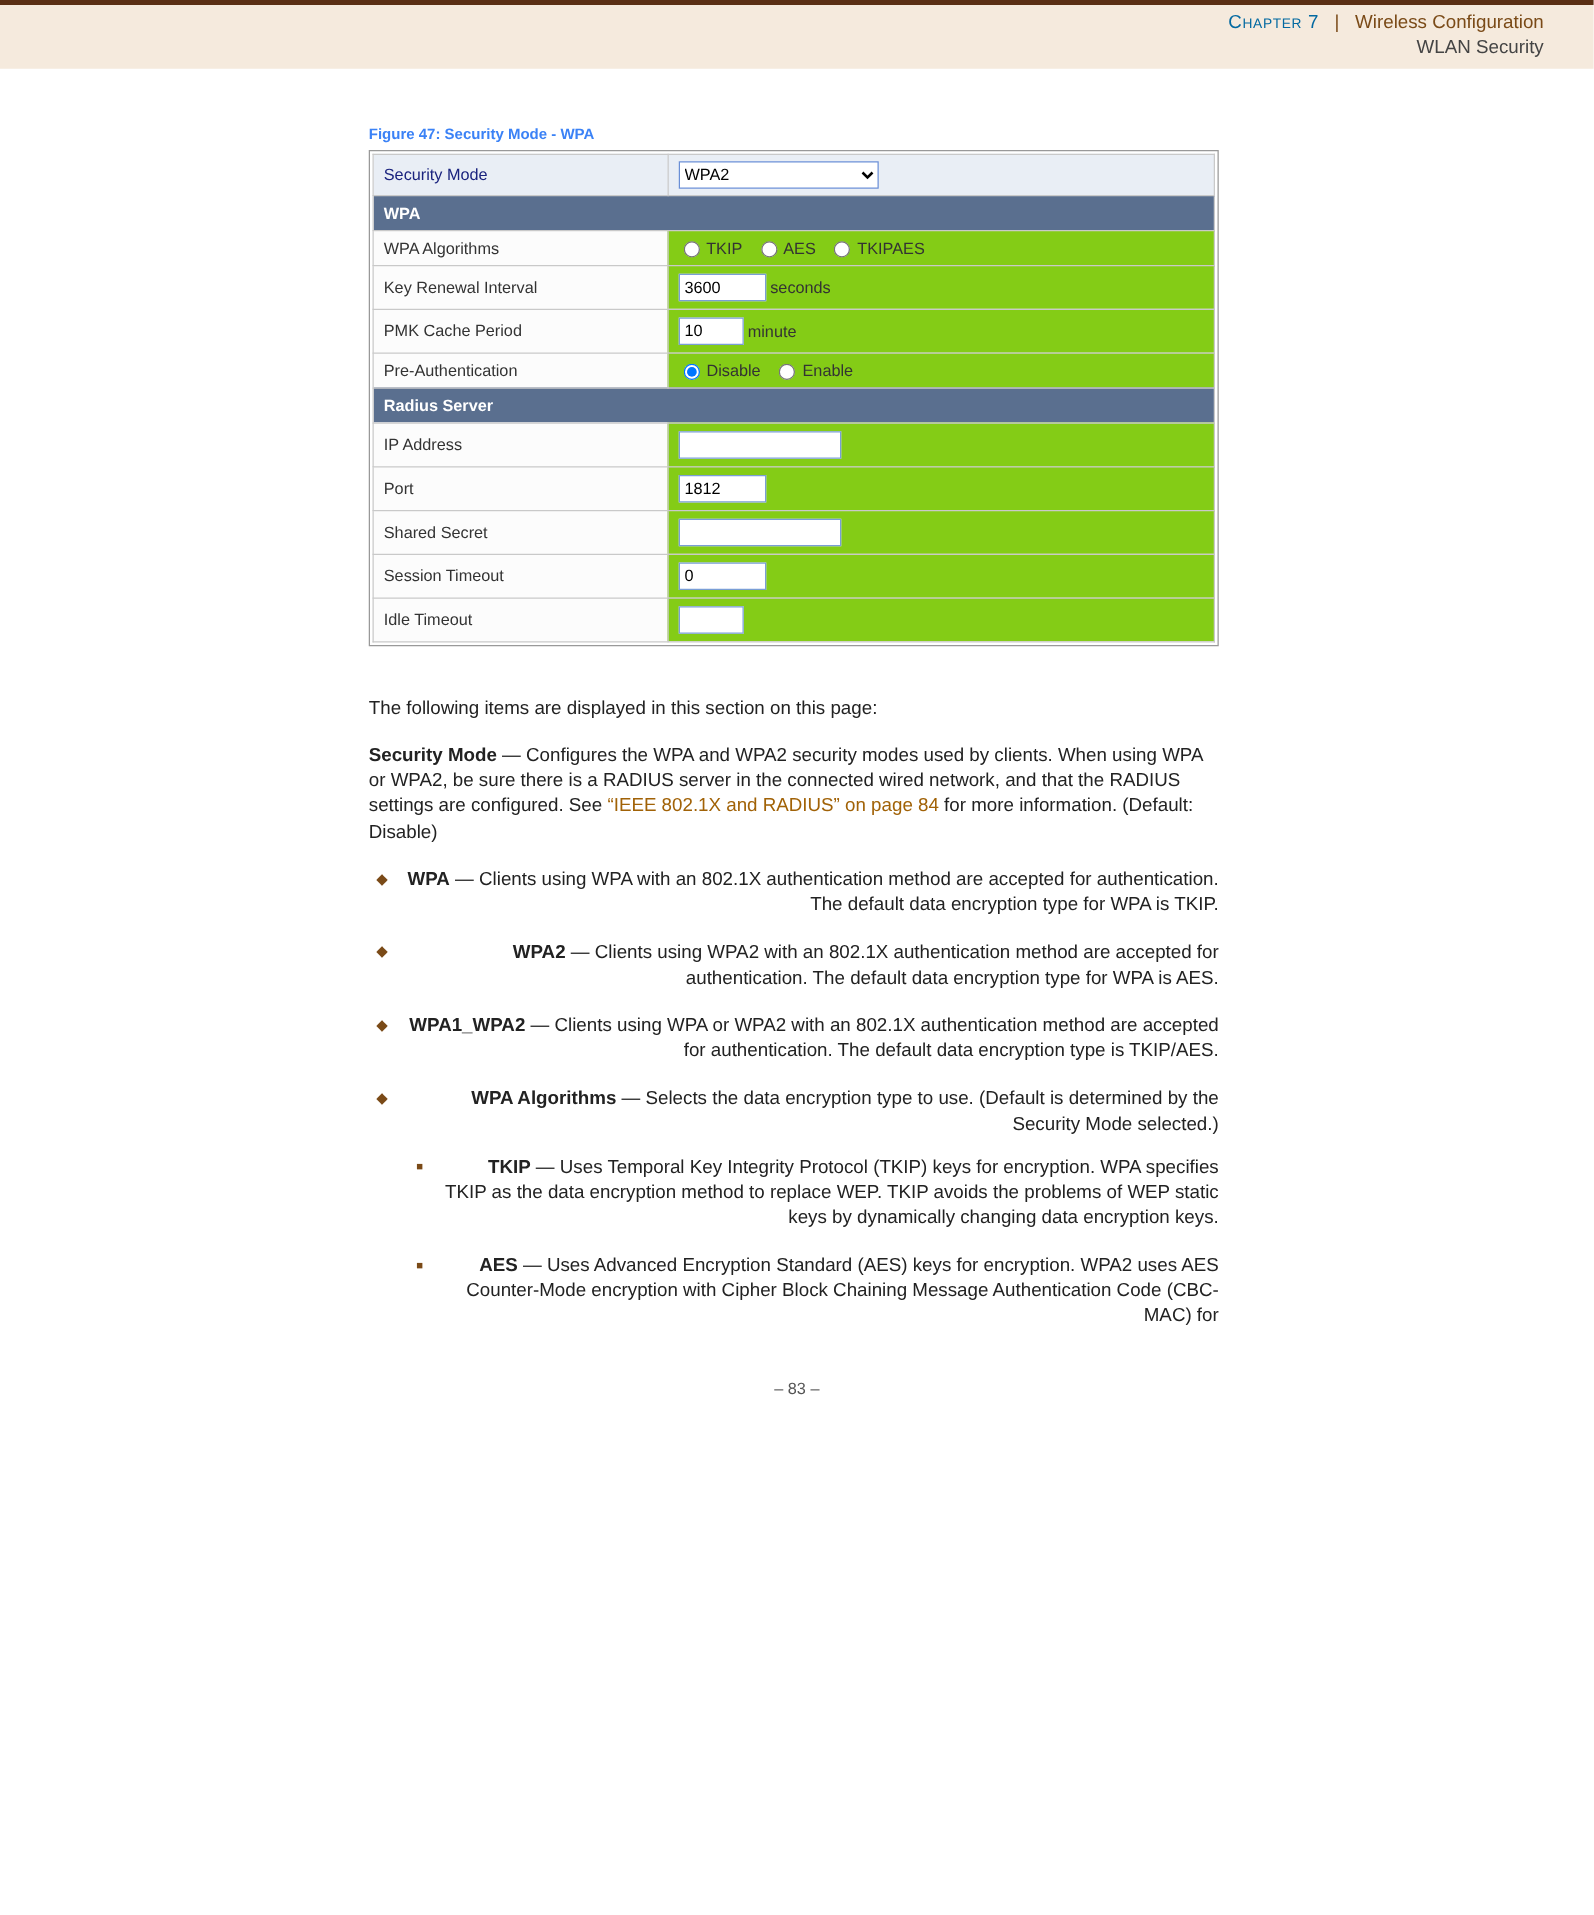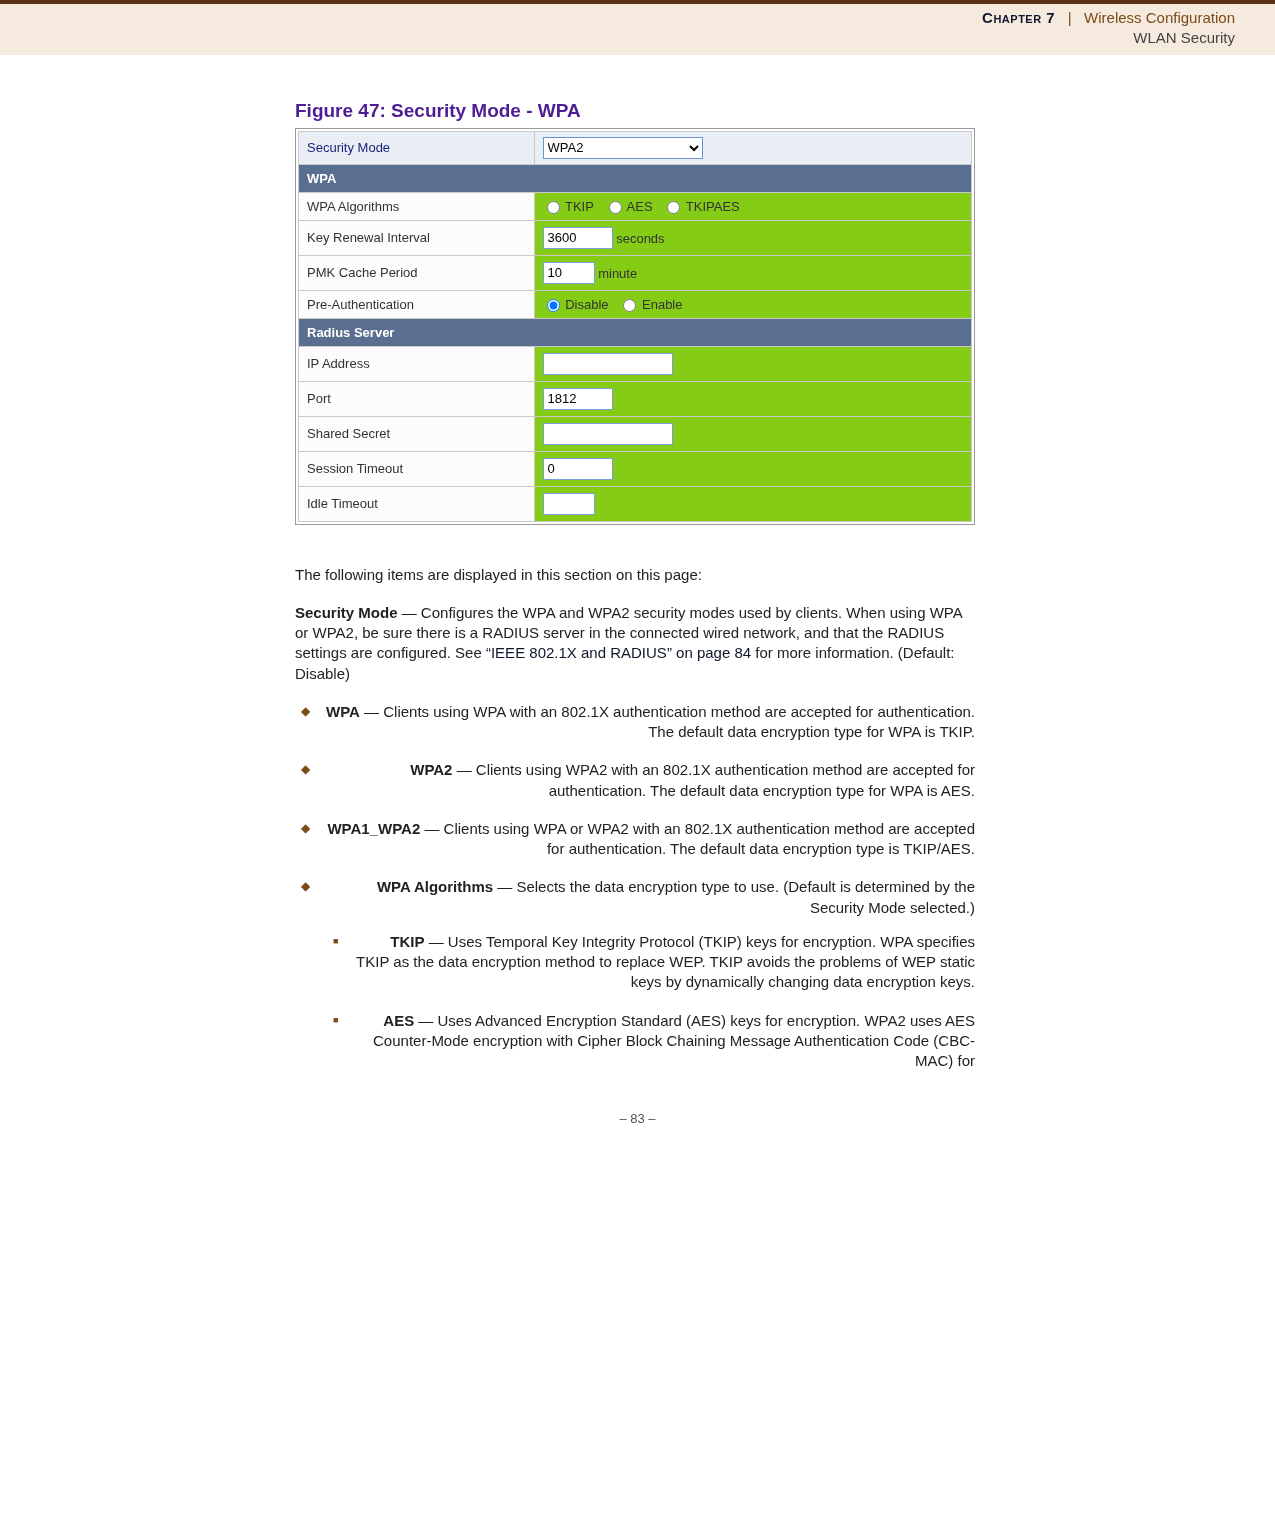--- a/index.html
+++ b/index.html
@@ -17,35 +17,35 @@
     padding: 4px 40px 6px 0;
     text-align: right;
     line-height: 1.35;
   }
   .topbar .chapter-line {
     font-size: 15px;
   }
   .topbar .chap-label {
     font-variant: small-caps;
     letter-spacing: 0.5px;
-    color: #0f172a;
-    font-weight: bold;
+    color: #0369a1;
+    font-weight: normal;
   }
   .topbar .chap-sep { color: #7a4a17; }
   .topbar .chap-title { color: #7a4a17; text-align: right; }
   .topbar .subtitle { color: #444; font-size: 15px; padding-left: 15px; }
   .page {
     width: 680px;
     margin-left: 295px;
     margin-top: 45px;
   }
   .figcaption {
-    color: #4c1d95;
+    color: #3b82f6;
     font-weight: bold;
-    font-size: 19px;
+    font-size: 12px;
     margin-bottom: 6px;
   }
   .ui-shot {
     border: 1px solid #999;
     padding: 2px;
     background: #fff;
     margin-bottom: 40px;
     font-family: Arial, Helvetica, sans-serif;
     font-size: 13px;
   }
@@ -81,21 +81,21 @@
     border: 1px solid #7a9ed6;
     font-size: 13px;
     padding: 1px 4px;
     height: 18px;
     box-sizing: content-box;
   }
   .ui-shot input[type="radio"] { vertical-align: middle; margin:0 2px 0 4px;}
   .body-text { line-height:1.35; }
   .body-text p { margin: 0 0 18px 0; }
   .def-term { font-weight: bold; }
-  .xref { color: #0f172a; }
+  .xref { color: #a16207; }
   ul.diamond { list-style: none; padding-left: 30px; margin:0;}
   ul.diamond > li { margin-bottom: 18px; position:relative;text-align:right;}
   ul.diamond > li::before {
     content: "◆";
     color: #7a4a17;
     position: absolute;
     left: -24px;
     top: 1px;
     font-size: 12px;
   }

